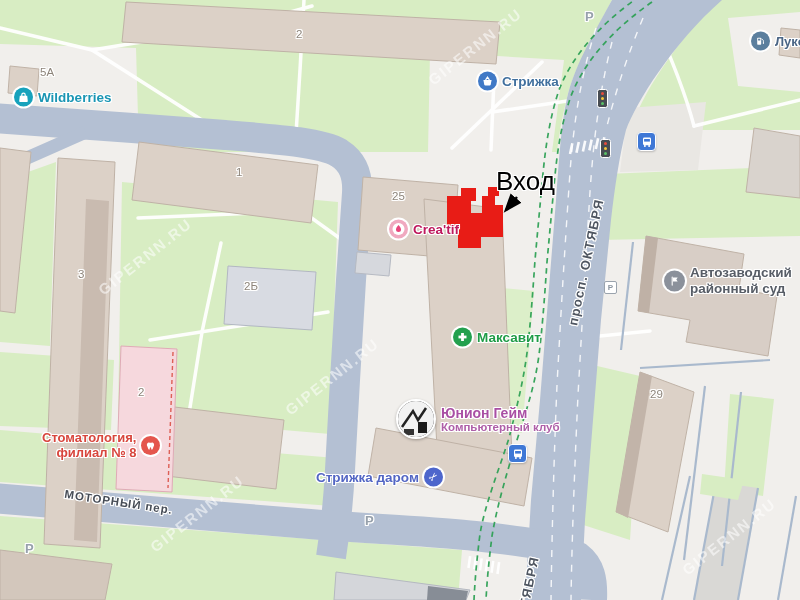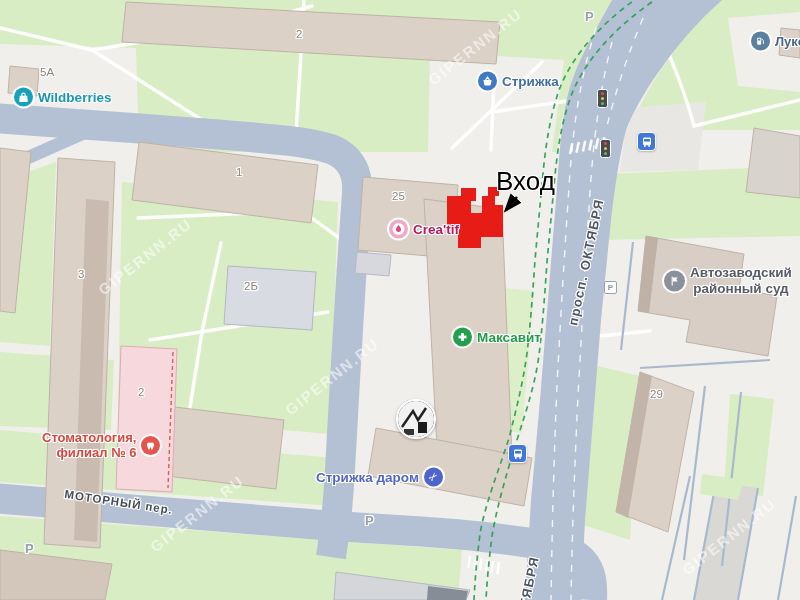--- a/index.html
+++ b/index.html
@@ -260,21 +260,21 @@
           <rect x="1.5" y="4.1" width="8" height="2.8" fill="#fff"></rect>
         </svg>
     </span>
     <span class="plabel halo" style="color:#1f9c47">Максавит</span>
   </div>
 
 
   <div class="poi" style="left:42px;top:446px">
     <span class="two-lines halo" style="text-align:right;color:#d8463d;font-size:13px;font-weight:700">
       <span>Стоматология,</span>
-      <span>филиал № 6</span>
+      <span>филиал № 8</span>
     </span>
     <span class="picon" style="background:#e4564d">
       <svg width="11" height="11" viewBox="0 0 11 11">
           <path fill="#fff" d="M3,2.6 C1.6,3.4 1.7,5 2.3,6.2 C2.9,7.4 3.1,8.6 3.5,9.3 C3.9,10 4.6,9.8 4.7,9 C4.8,8.2 4.9,7.2 5.5,7.2 C6.1,7.2 6.2,8.2 6.3,9 C6.4,9.8 7.1,10 7.5,9.3 C7.9,8.6 8.1,7.4 8.7,6.2 C9.3,5 9.4,3.4 8,2.6 C6.9,2 6.2,2.6 5.5,2.6 C4.8,2.6 4.1,2 3,2.6 Z"></path>
         </svg>
     </span>
   </div>
 
   <div class="poi" style="left:316px;top:477px">
     <span class="plabel halo" style="color:#5366c4">Стрижка даром</span>
@@ -285,30 +285,34 @@
 
   <div class="poi" style="left:396px;top:419px">
     <span class="logo-circle">
       <svg width="36" height="36" viewBox="0 0 36 36">
           <rect width="36" height="36" fill="#f2f2f2"></rect>
           <path d="M4,26 L15,10 L20,19 L28,7" stroke="#222" stroke-width="2.5" fill="none"></path>
           <rect x="20" y="21" width="9" height="11" fill="#1b1b1b"></rect>
           <rect x="6" y="28" width="10" height="6" fill="#333"></rect>
         </svg>
     </span>
+    <span>
+      <span class="plabel halo" style="color:#a94fa4;font-size:14px;display:block">Юнион Гейм</span>
+      <span class="sub halo" style="color:#ae5fa8;display:block">Компьютерный клуб</span>
+    </span>
   </div>
 
   <div class="poi" style="left:664px;top:281px">
     <span class="picon" style="background:#8b919b;width:21px;height:21px">
       <svg width="11" height="11" viewBox="0 0 11 11">
           <path d="M3.2,1.6 V9.6" stroke="#fff" stroke-width="1.1" stroke-linecap="round"></path>
           <path fill="#fff" d="M3.9,2.1 H8.7 L7.3,4.1 L8.7,6.1 H3.9 Z"></path>
         </svg>
     </span>
-    <span class="two-lines halo" style="text-align:center;color:#575d66;font-size:13.5px;font-weight:600">
+    <span class="two-lines halo" style="color:#575d66;font-size:13.5px;font-weight:600">
       <span>Автозаводский</span>
       <span>районный суд</span>
     </span>
   </div>
 
   <div class="entr halo" style="left:496px;top:181px;transform:translateY(-50%)">Вход</div>
 
 </div>
 
 </body></html>

